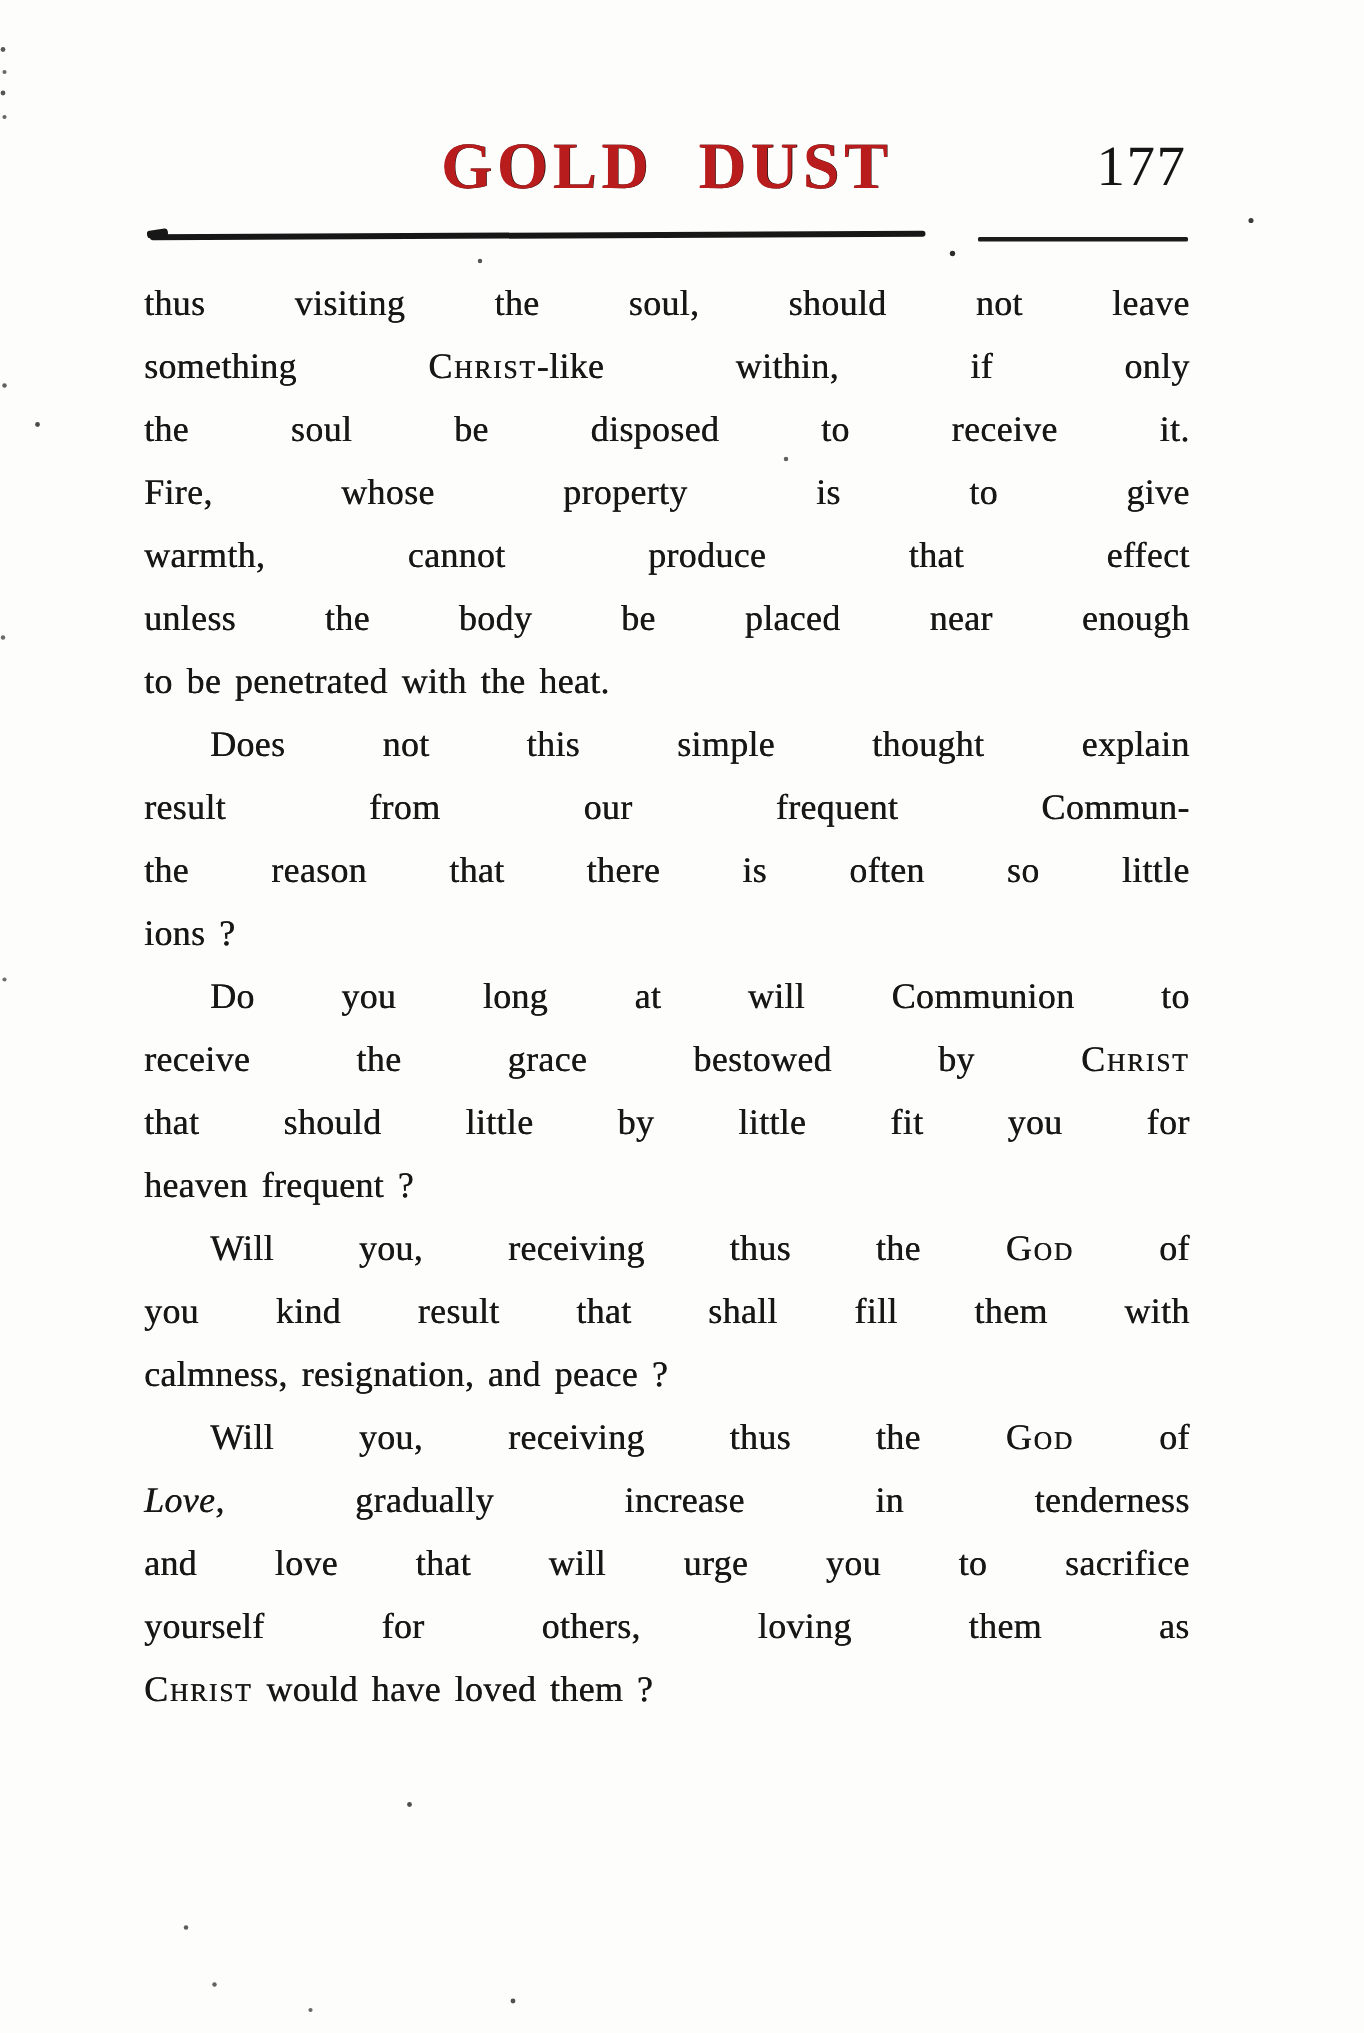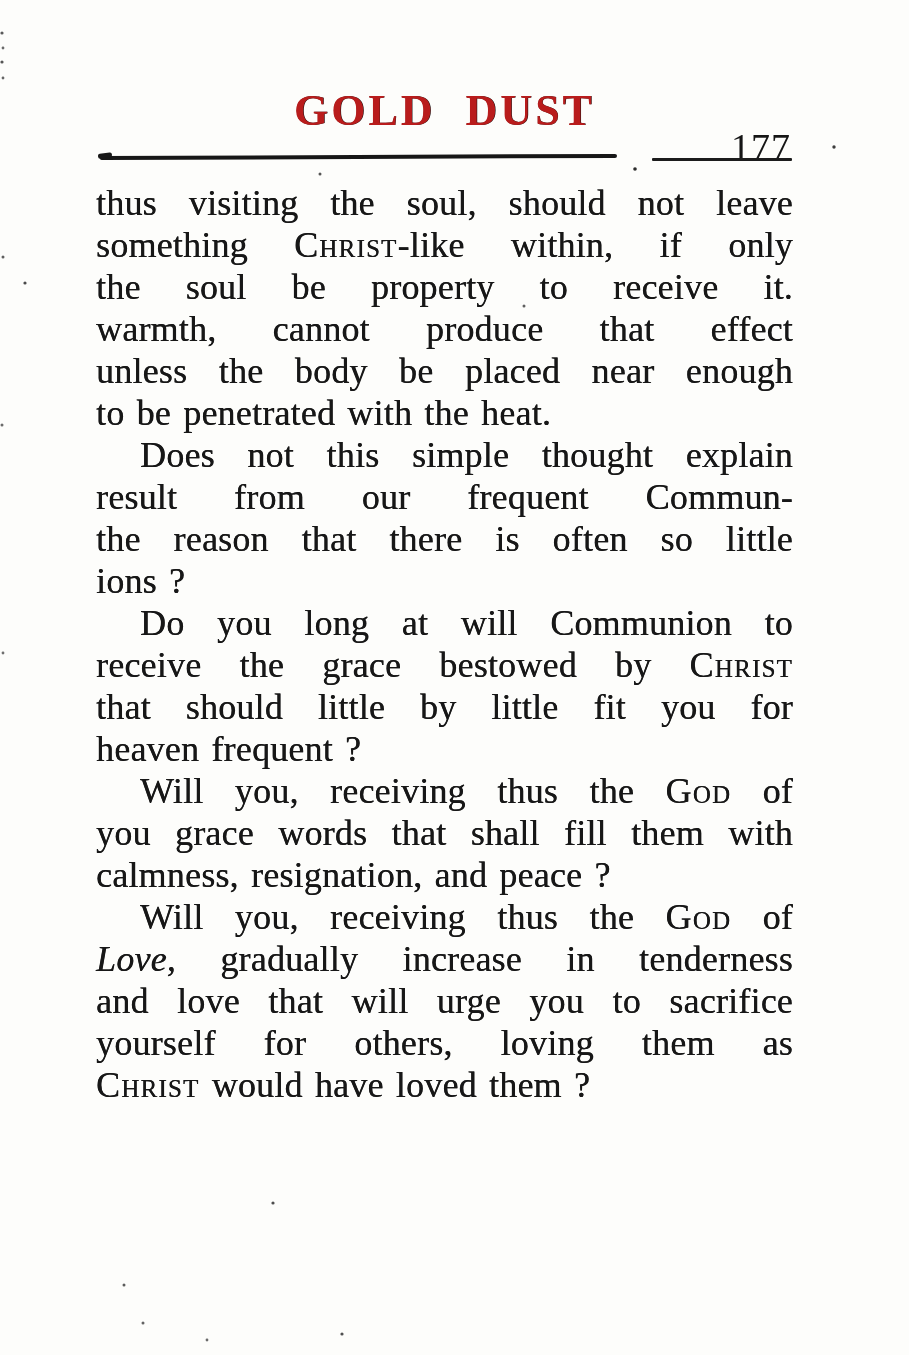--- a/index.html
+++ b/index.html
@@ -36,21 +36,20 @@
     color: #b91c1c;
     text-shadow: 0.4px 0 0 #121212;
   }
   .head-folio {
     position: absolute;
     right: 2px;
     font-size: 38px;
     font-weight: 400;
     color: #151515;
     letter-spacing: 1px;
-    margin-top: 36px;
   }
   
   .rule-left {
     position: absolute;
     top: 155px;
     left: 100px;
     width: 517px;
     height: 4px;
     background: #171717;
     border-radius: 2px;
@@ -73,21 +72,21 @@
     height: 3px;
     background: #1c1c1c;
     border-radius: 1px;
   }
   
   .body-text {
     position: absolute;
     top: 182px;
     left: 96px;
     width: 697px;
-    font-size: 36px;
+    font-size: 24px;
     line-height: 42px;
     letter-spacing: 0.2px;
     word-spacing: 3px;
     text-shadow: 0.3px 0 0 #1a1a1a;
   }
   .para { margin: 0; }
   .line { text-align: left; }
   .line.j { text-align: justify; text-align-last: justify; }
   .line.ind { text-indent: 44px; }
   .sc { font-variant: small-caps; letter-spacing: 1.2px; }
@@ -129,40 +128,41 @@
     <div class="head-folio">177</div>
   </div>
 
   <div class="rule-left"></div>
   <div class="rule-right"></div>
 
   <div class="body-text">
       <div class="para">
         <div class="line j"><span>thus visiting the soul, should not leave</span></div>
         <div class="line j"><span>something </span><span class="sc">Christ</span><span>-like within, if only</span></div>
-        <div class="line j"><span>the soul be property to receive it.</span></div>
+        <div class="line j"><span>the soul be disposed to receive it.</span></div>
+        <div class="line j"><span>Fire, whose property is to give</span></div>
         <div class="line j"><span>warmth, cannot produce that effect</span></div>
         <div class="line j"><span>unless the body be placed near enough</span></div>
         <div class="line"><span>to be penetrated with the heat.</span></div>
       </div>
       <div class="para">
         <div class="line j ind"><span>Does not this simple thought explain</span></div>
         <div class="line j"><span>result from our frequent Commun-</span></div>
         <div class="line j"><span>the reason that there is often so little</span></div>
         <div class="line"><span>ions ?</span></div>
       </div>
       <div class="para">
         <div class="line j ind"><span>Do you long at will Communion to</span></div>
         <div class="line j"><span>receive the grace bestowed by </span><span class="sc">Christ</span></div>
         <div class="line j"><span>that should little by little fit you for</span></div>
         <div class="line"><span>heaven frequent ?</span></div>
       </div>
       <div class="para">
         <div class="line j ind"><span>Will you, receiving thus the </span><span class="sc">God</span><span> of</span></div>
-        <div class="line j"><span>you grace words that shall fill them with</span></div>
+        <div class="line j"><span>you kind result that shall fill them with</span></div>
         <div class="line"><span>calmness, resignation, and peace ?</span></div>
       </div>
       <div class="para">
         <div class="line j ind"><span>Will you, receiving thus the </span><span class="sc">God</span><span> of</span></div>
         <div class="line j"><span class="it">Love,</span><span> gradually increase in tenderness</span></div>
         <div class="line j"><span>and love that will urge you to sacrifice</span></div>
         <div class="line j"><span>yourself for others, loving them as</span></div>
         <div class="line"><span class="sc">Christ</span><span> would have loved them ?</span></div>
       </div>
     </div>

